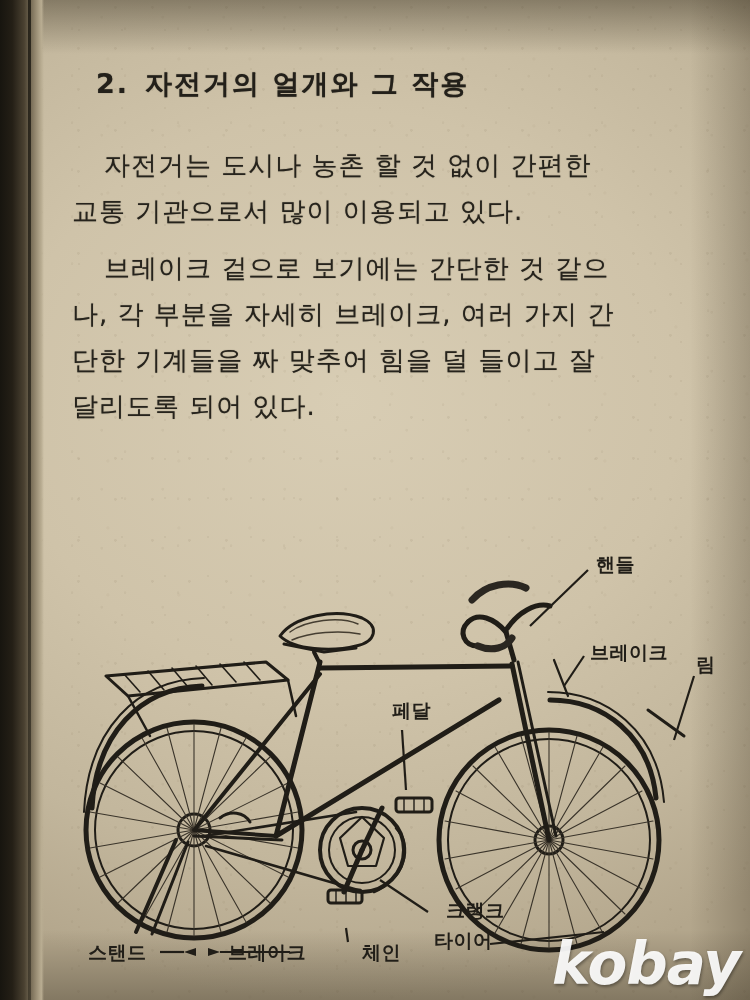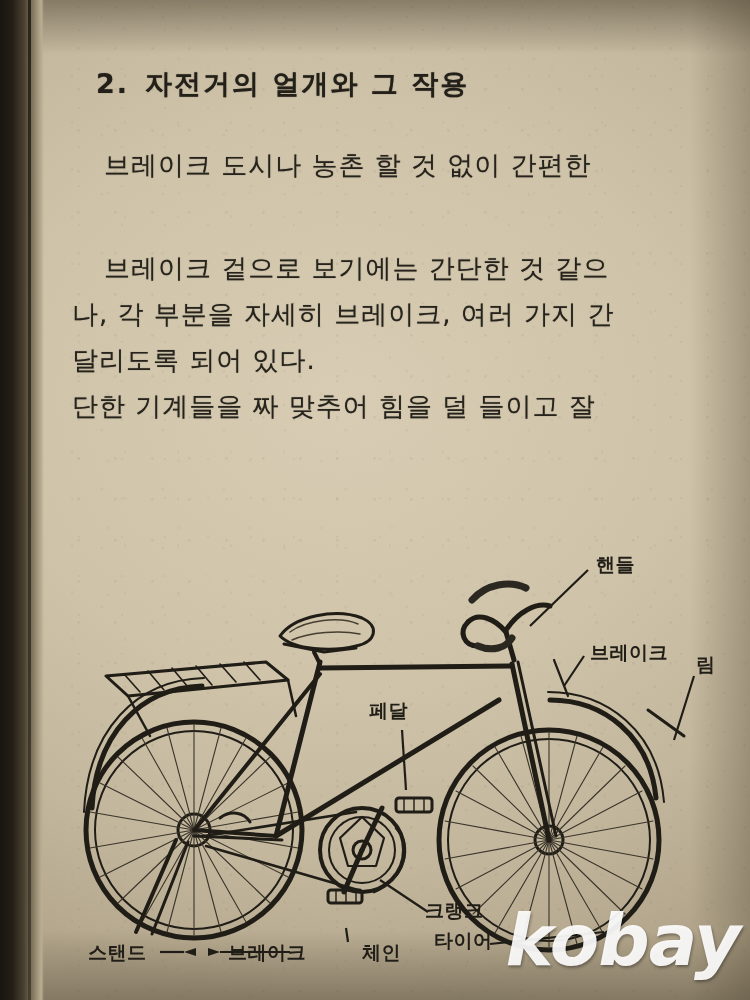--- a/index.html
+++ b/index.html
@@ -119,23 +119,23 @@
     font-size: 19px;
     letter-spacing: .5px;
     white-space: nowrap;
     font-weight: 600;
   }
 
   
   #watermark {
     position: absolute;
     right: 10px;
-    bottom: 18px;
+    bottom: 2px;
     font-family: "DejaVu Sans", sans-serif;
-    font-size: 72px;
+    font-size: 58px;
     font-weight: 700;
     font-style: italic;
     color: rgba(255,255,255,.92);
     text-shadow: 1px 2px 3px rgba(0,0,0,.35);
     letter-spacing: -1px;
   }
 </style>
 </head>
 <body>
 
@@ -148,28 +148,29 @@
   <div id="gutter"></div>
   <div id="gutter-edge"></div>
 
   <div class="text-layer">
 
     <div class="heading">
       <span class="num">2.</span><span>자전거의 얼개와 그 작용</span>
     </div>
 
     <div class="para" id="p1">
-      <div class="line indent">브레이크 도시나 농촌 할 것 없이 간편한</div>
+      <div class="line indent">자전거는 도시나 농촌 할 것 없이 간편한</div>
+      <div class="line">교통 기관으로서 많이 이용되고 있다.</div>
     </div>
 
     <div class="para" id="p2">
       <div class="line indent">브레이크 겉으로 보기에는 간단한 것 같으</div>
       <div class="line">나, 각 부분을 자세히 브레이크, 여러 가지 간</div>
+      <div class="line">단한 기계들을 짜 맞추어 힘을 덜 들이고 잘</div>
       <div class="line">달리도록 되어 있다.</div>
-      <div class="line">단한 기계들을 짜 맞추어 힘을 덜 들이고 잘</div>
     </div>
 
   </div>
 
   <div id="figure">
     <svg width="700" height="460" viewBox="0 0 700 460">
       <g fill="none" stroke="#201d17" stroke-width="3" stroke-linecap="round" stroke-linejoin="round">
 
         <circle cx="150" cy="290" r="108" stroke-width="5"></circle>
         <circle cx="150" cy="290" r="99" stroke-width="2"></circle>
@@ -317,22 +318,22 @@
         <line x1="246" y1="412" x2="176" y2="412"></line>
         <line x1="116" y1="412" x2="140" y2="412"></line>
         <polygon points="176,412 164,408 164,416" fill="#201d17" stroke="none"></polygon>
         <polygon points="140,412 152,408 152,416" fill="#201d17" stroke="none"></polygon>
       </g>
     </svg>
 
     <div class="callout" style="left:552px; top:12px;">핸들</div>
     <div class="callout" style="left:546px; top:100px;">브레이크</div>
     <div class="callout" style="left:652px; top:112px;">림</div>
-    <div class="callout" style="left:325px; top:158px;">페달</div>
-    <div class="callout" style="left:381px; top:358px;">크랭크</div>
+    <div class="callout" style="left:348px; top:158px;">페달</div>
+    <div class="callout" style="left:402px; top:358px;">크랭크</div>
     <div class="callout" style="left:390px; top:388px;">타이어</div>
     <div class="callout" style="left:288px; top:400px;margin-left:30px;">체인</div>
     <div class="callout" style="left:184px; top:400px;">브레이크</div>
     <div class="callout" style="left:28px; top:400px;margin-left:16px;">스탠드</div>
   </div>
 
   <div id="watermark">kobay</div>
 </div>
 
 </body></html>

